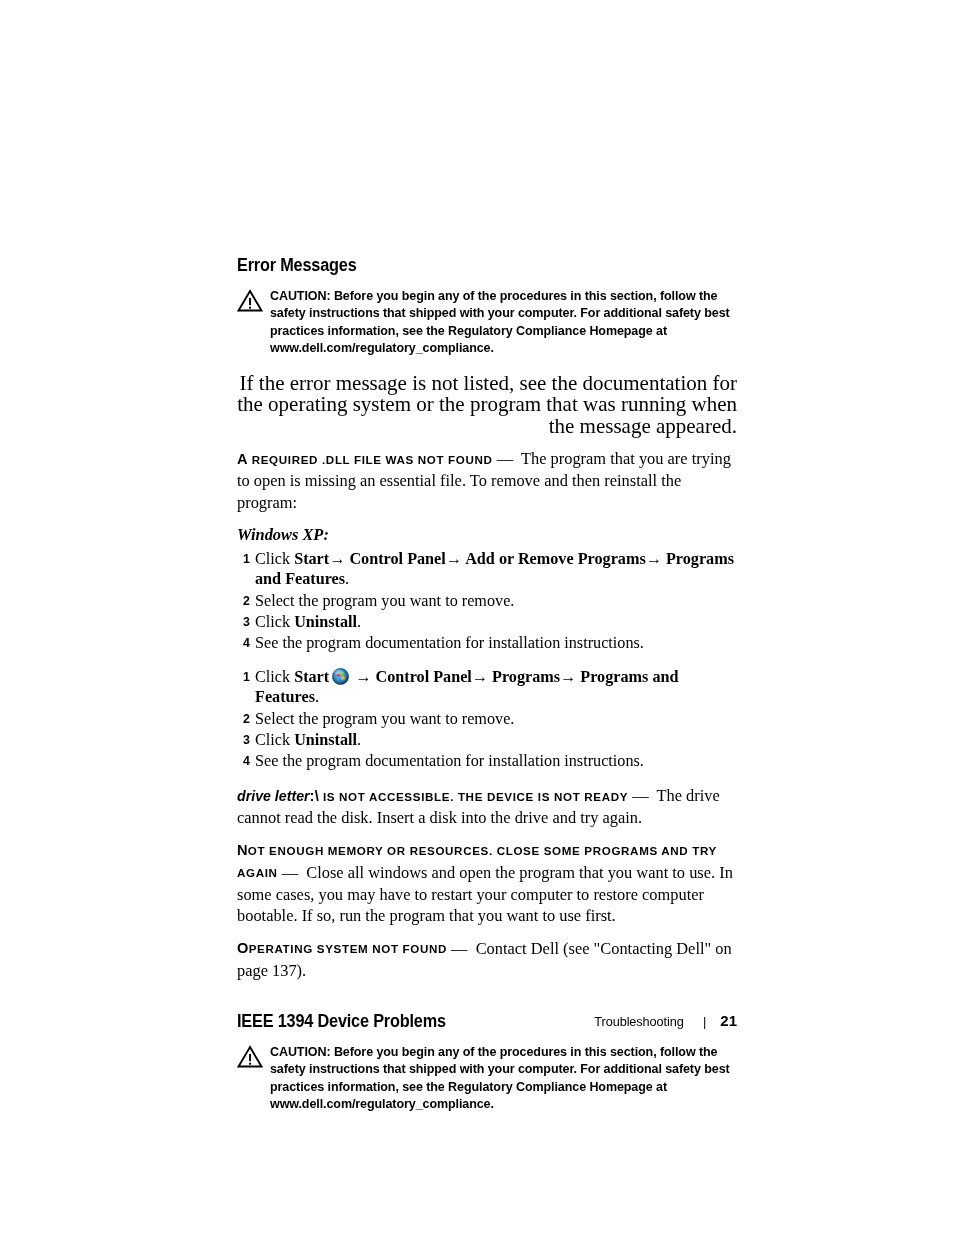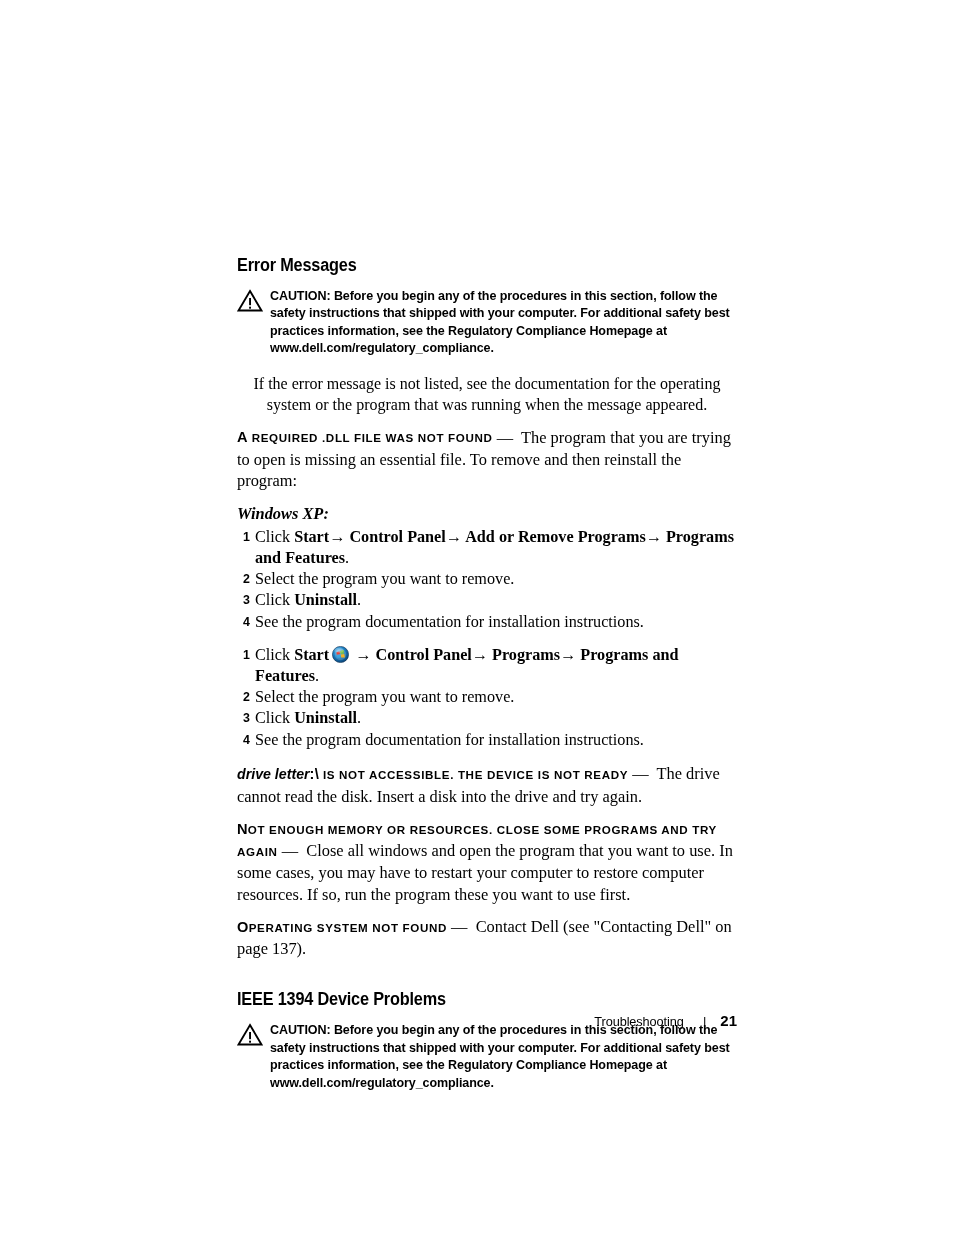--- a/index.html
+++ b/index.html
@@ -55,24 +55,24 @@
     line-height: 17.4px;
     letter-spacing: -0.1px;
     transform: scaleX(0.95);
     transform-origin: left top;
     width: 105%;
   }
 
   
   .body-para {
     font-family: "Liberation Serif", serif;
-    font-size: 16px;
+    font-size: 21px;
     line-height: 21.6px;
     margin: 0 0 11px 0;
-    text-align: center;
+    text-align: right;
   }
 
   
   .err {
     font-family: "Liberation Serif", serif;
     font-size: 16.4px;
     line-height: 21.4px;
     margin: 0 0 11px 0;
   }
   .sc {
@@ -231,21 +231,21 @@
                 <ellipse cx="14" cy="8.5" rx="9" ry="5" fill="#ffffff" opacity="0.2"></ellipse>
               </svg></span><span class="b"> →</span><span class="b"> Control Panel</span><span class="b arrow">→</span><span class="b"> Programs</span><span class="b arrow">→</span><span class="b"> Programs and Features</span><span>.</span></span></li>
       <li><span class="num">2</span><span>Select the program you want to remove.</span></li>
       <li><span class="num">3</span><span><span>Click </span><span class="b">Uninstall</span><span>.</span></span></li>
       <li><span class="num">4</span><span>See the program documentation for installation instructions.</span></li>
     </ol>
 
     <p class="err"><span class="sc-ital">drive letter</span><span class="sc"><span class="cap">:\</span><span> is not accessible. The device is not ready</span></span> <span class="dash">—</span>&nbsp; <span>The drive cannot read the disk. Insert a disk into the drive and try again.</span></p>
 
 
-    <p class="err"><span class="sc"><span class="cap">N</span><span>ot enough memory or resources. Close some programs and try again</span></span> <span class="dash">—</span>&nbsp; <span>Close all windows and open the program that you want to use. In some cases, you may have to restart your computer to restore computer resources. If so, run the program these you want to use first.</span></p>
+    <p class="err"><span class="sc"><span class="cap">N</span><span>ot enough memory or resources. Close some programs and try again</span></span> <span class="dash">—</span>&nbsp; <span>Close all windows and open the program that you want to use. In some cases, you may have to restart your computer to restore computer bootable. If so, run the program that you want to use first.</span></p>
 
     <p class="err"><span class="sc"><span class="cap">O</span><span>perating system not found</span></span> <span class="dash">—</span>&nbsp; <span>Contact Dell (see "Contacting Dell" on page 137).</span></p>
 
     <h2 class="section-heading" style="margin-top:30px;">IEEE 1394 Device Problems</h2>
 
     <div class="caution">
       <span class="caution-icon">
         <svg width="26" height="23" viewBox="0 0 26 23" xmlns="http://www.w3.org/2000/svg">
           <polygon points="13,2 24.5,21.5 1.5,21.5" fill="none" stroke="#000" stroke-width="1.9" stroke-linejoin="miter"></polygon>
           <rect x="12.1" y="9" width="1.9" height="7.2" fill="#000"></rect>

